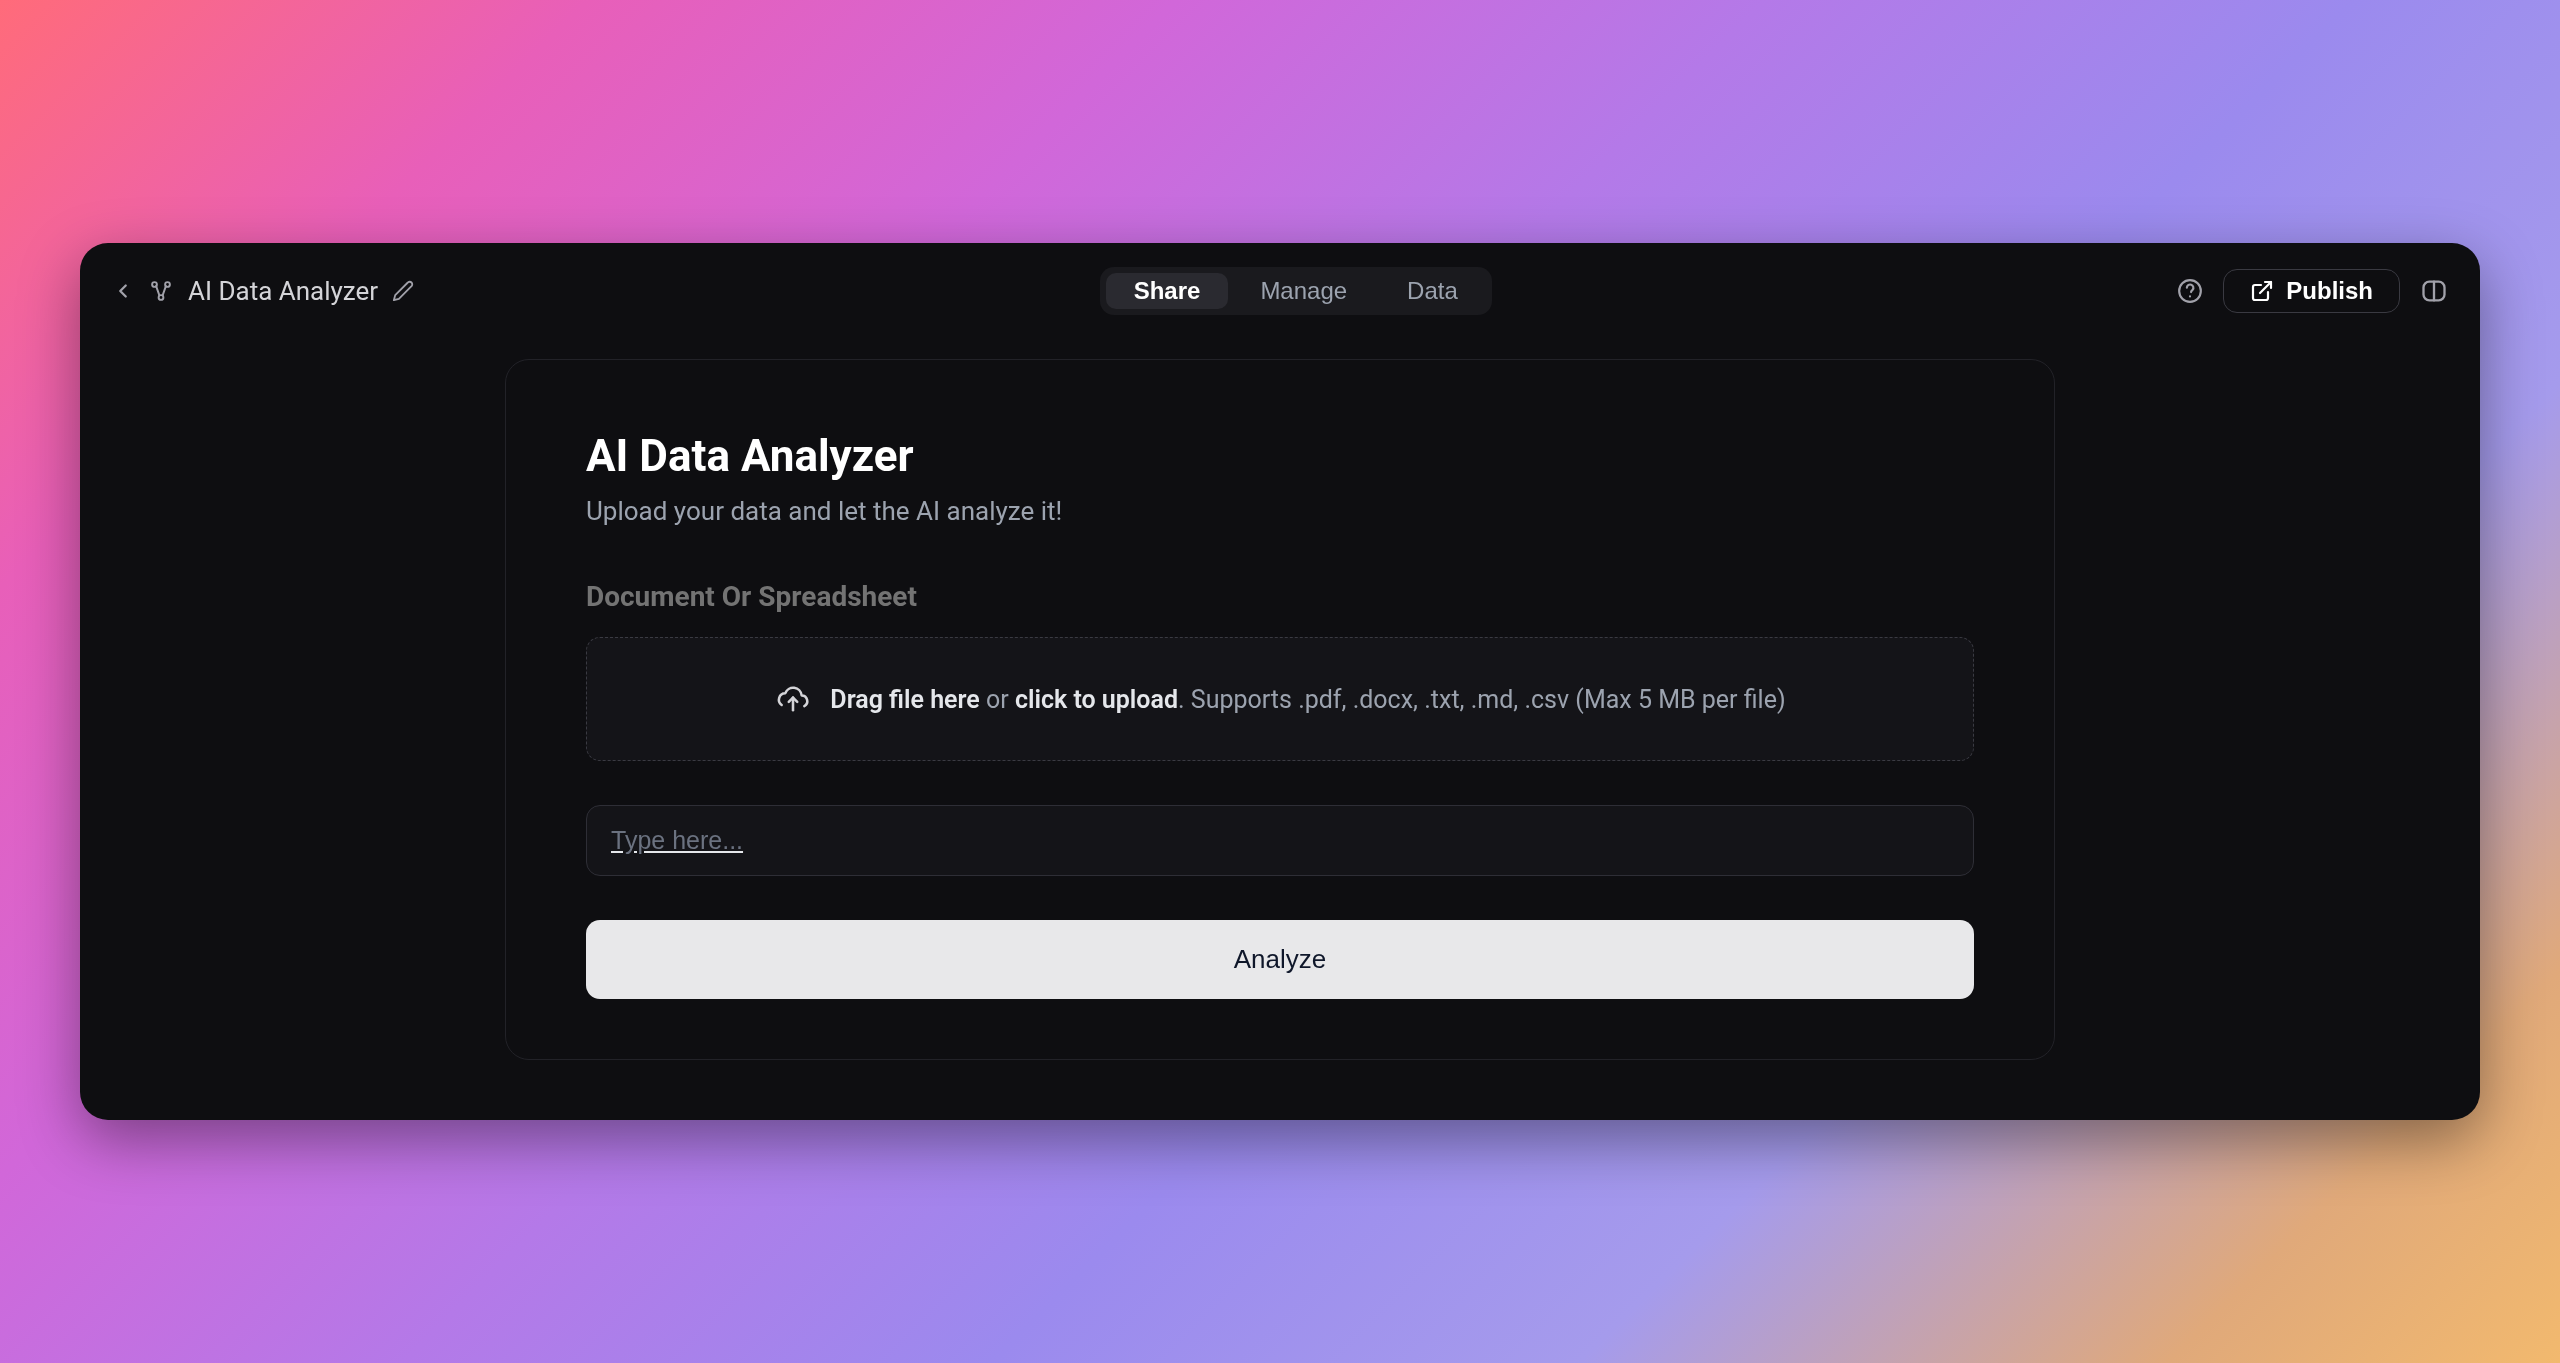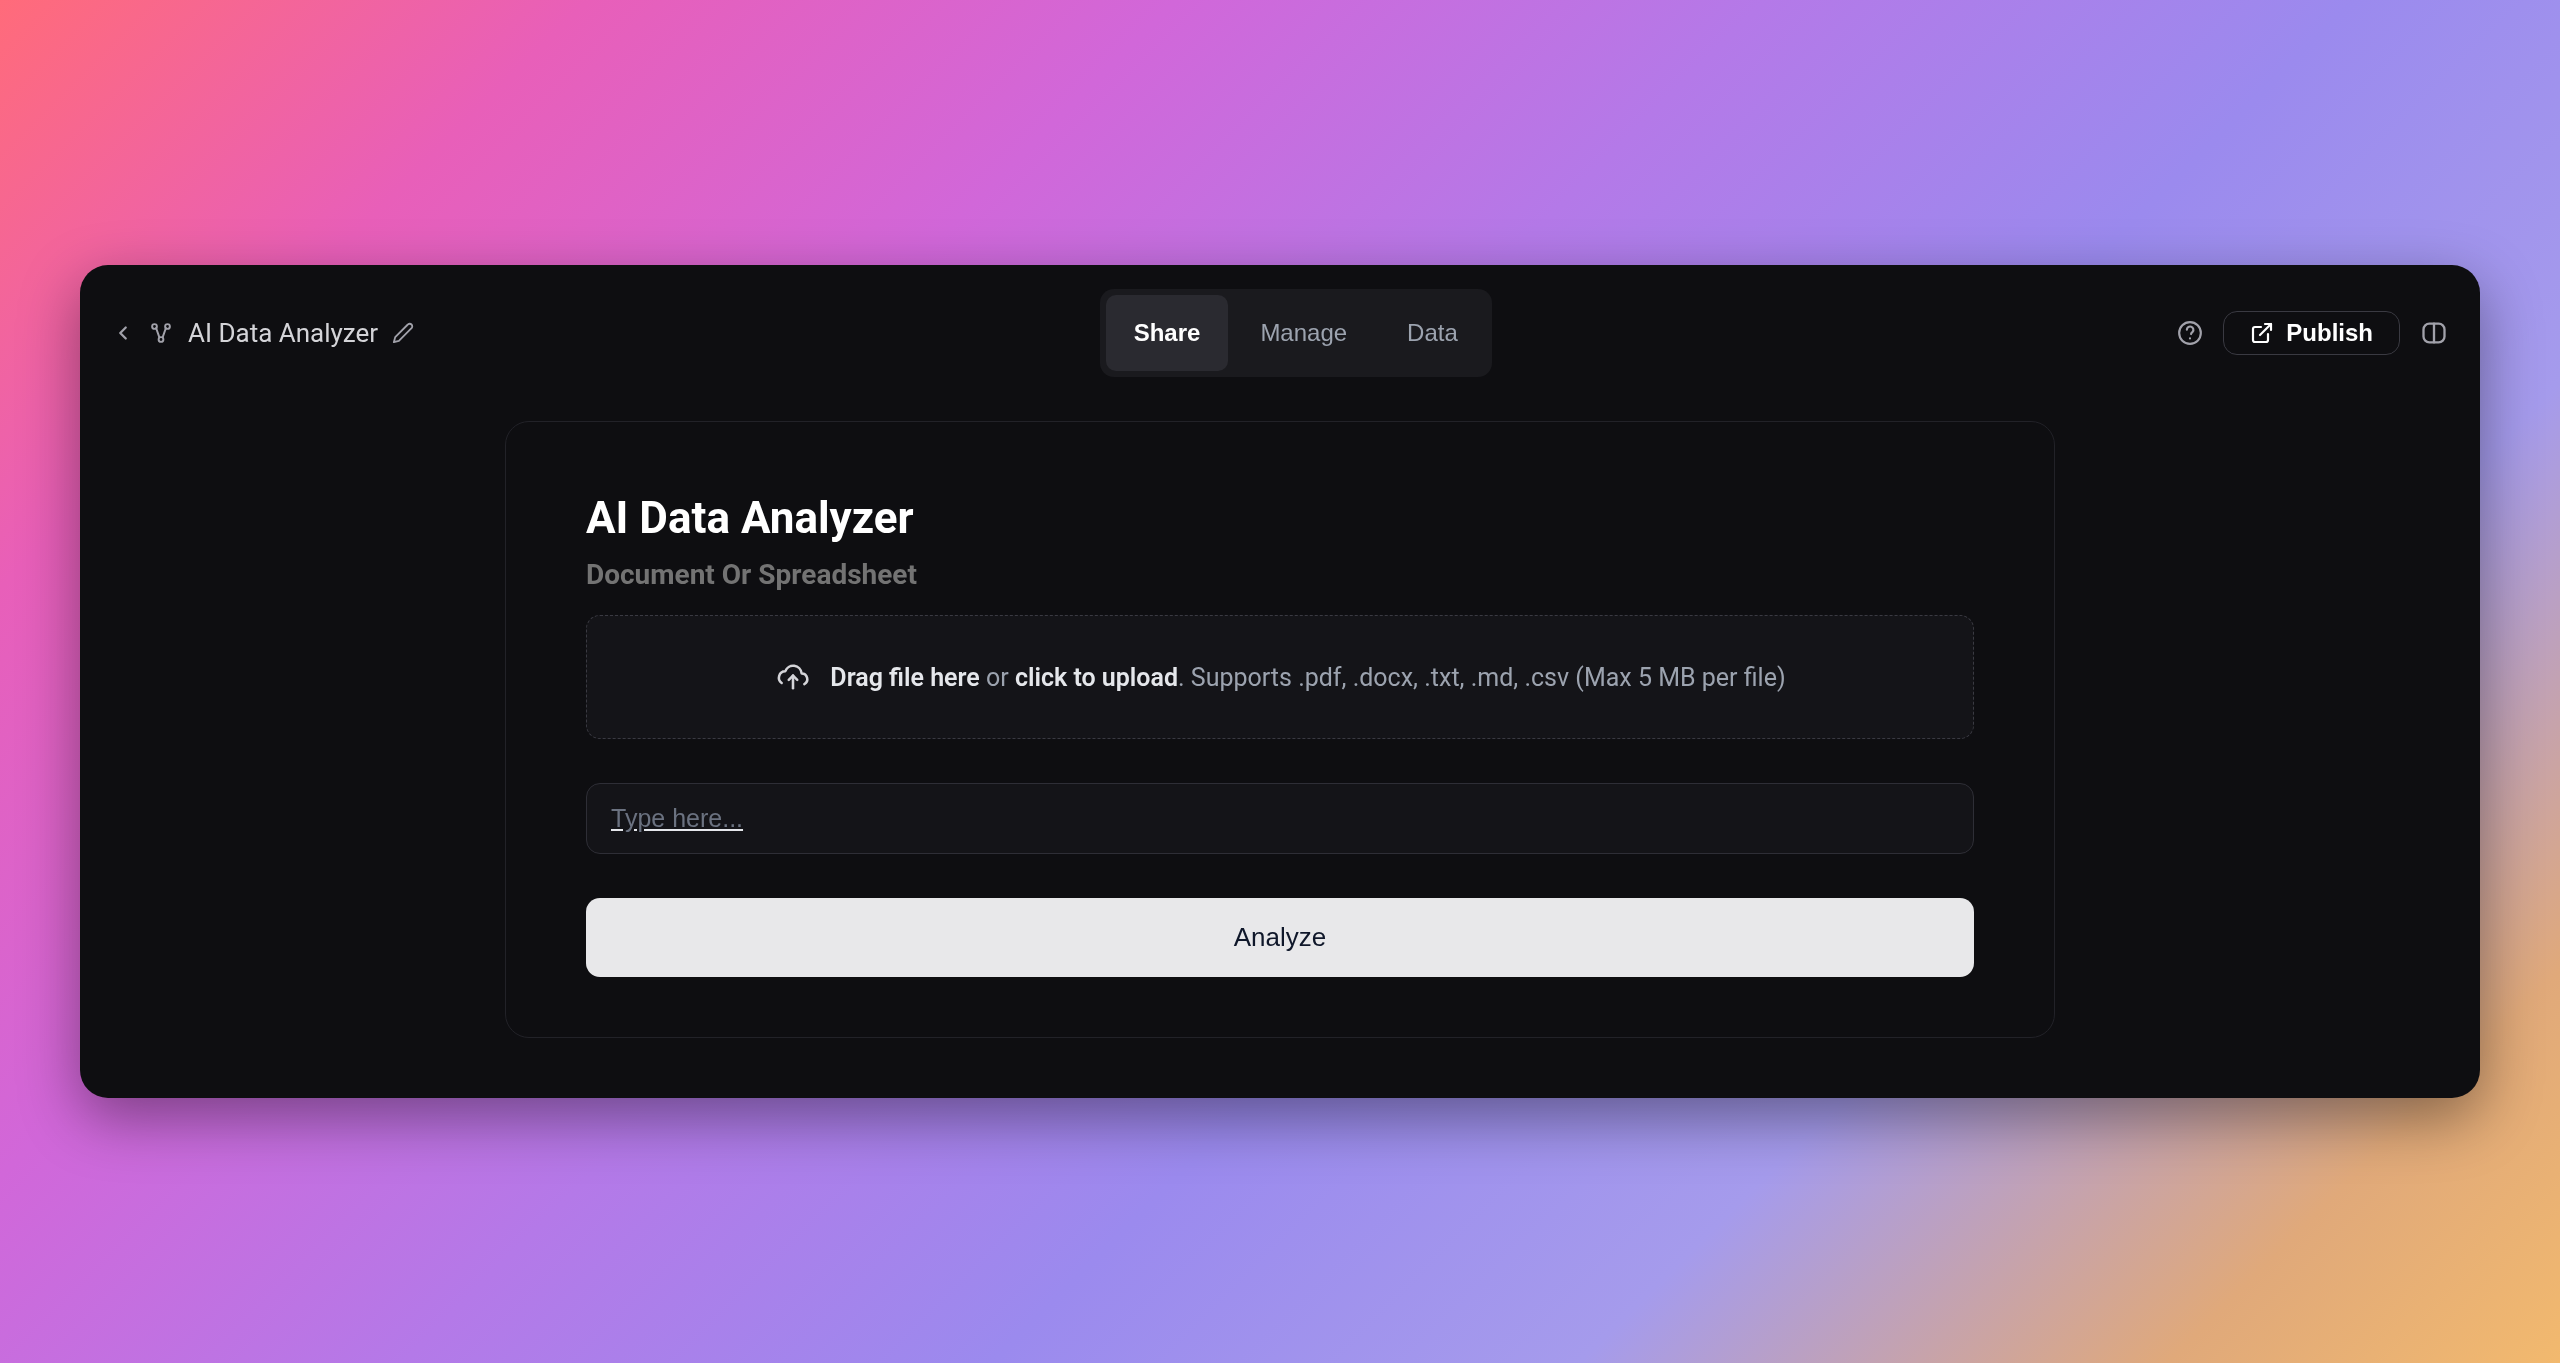--- a/index.html
+++ b/index.html
@@ -55,21 +55,21 @@
   }
   .topbar-center {
     display: flex;
     align-items: center;
     background: #1a1a1e;
     border-radius: 14px;
     padding: 6px;
     gap: 4px;
   }
   .tab {
-    padding: 24px 28px;
+    padding: 4px 28px;
     border-radius: 10px;
     font-size: 24px;
     color: #9ca3af;
     cursor: pointer;
     background: transparent;
     border: none;
   }
   .tab.active {
     background: #2a2a30;
     color: #ffffff;
@@ -228,20 +228,21 @@
             <rect x="3" y="4" width="18" height="16" rx="5"></rect>
             <line x1="12" y1="4" x2="12" y2="20"></line>
           </svg>
       </button>
     </div>
   </div>
 
   <div class="content">
     <div class="card">
       <h1 class="page-title">AI Data Analyzer</h1>
+      <p class="page-subtitle">Upload your data and let the AI analyze it!</p>
 
       <h2 class="section-label">Document Or Spreadsheet</h2>
 
       <div class="dropzone">
         <span style="color:#d4d4d8;">
           <svg width="38" height="34" viewBox="0 0 24 24" fill="none" stroke="currentColor" stroke-width="1.8" stroke-linecap="round" stroke-linejoin="round">
               <path d="M4 16.2A4.5 4.5 0 0 1 6.5 8a6 6 0 0 1 11.6 1.5A4 4 0 0 1 20 17"></path>
               <polyline points="9 14 12 11 15 14"></polyline>
               <line x1="12" y1="11" x2="12" y2="20"></line>
             </svg>

